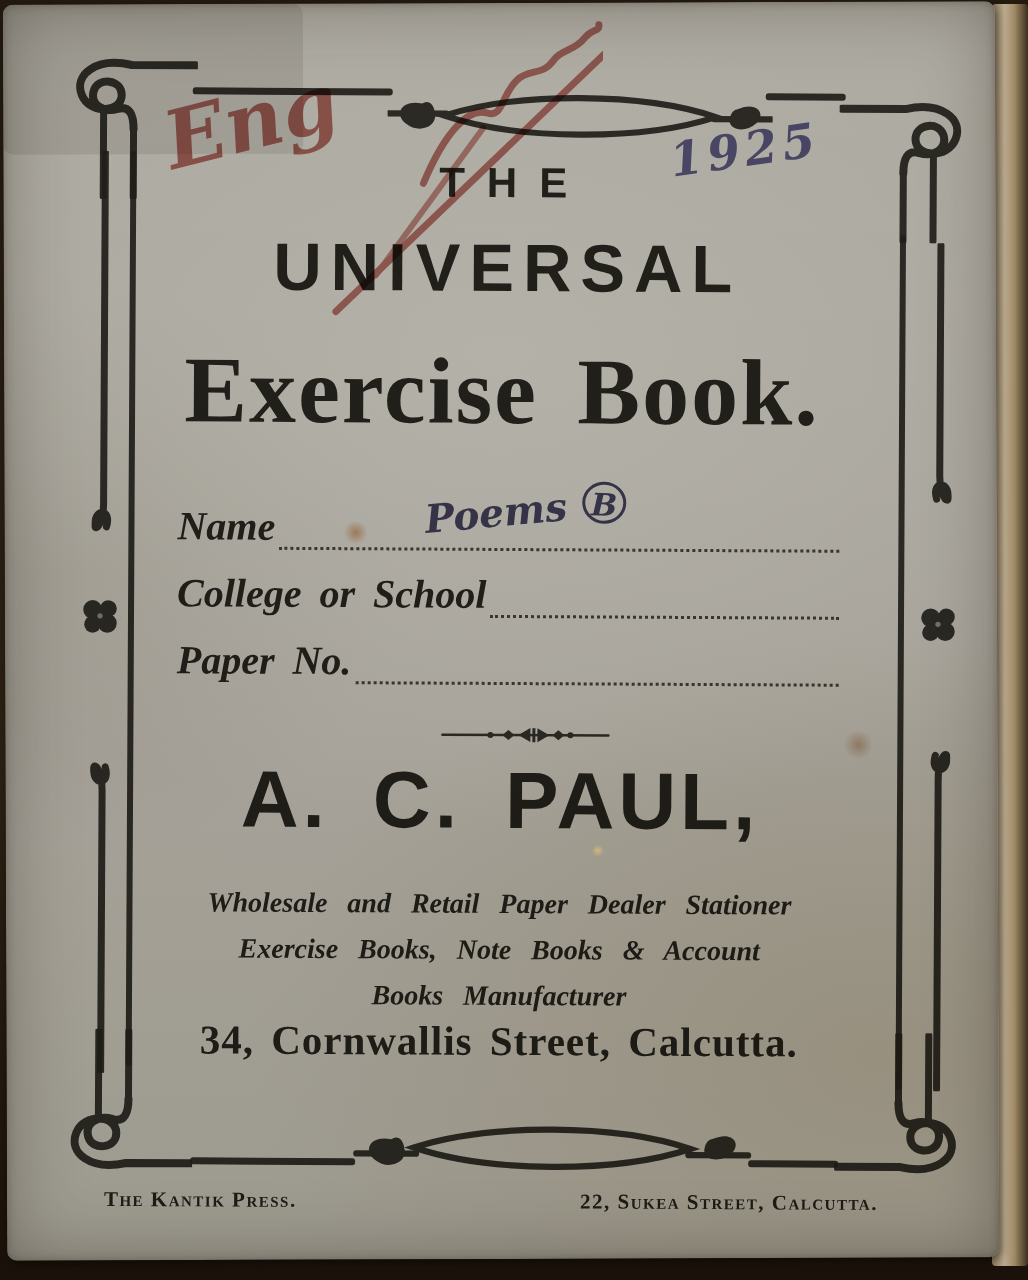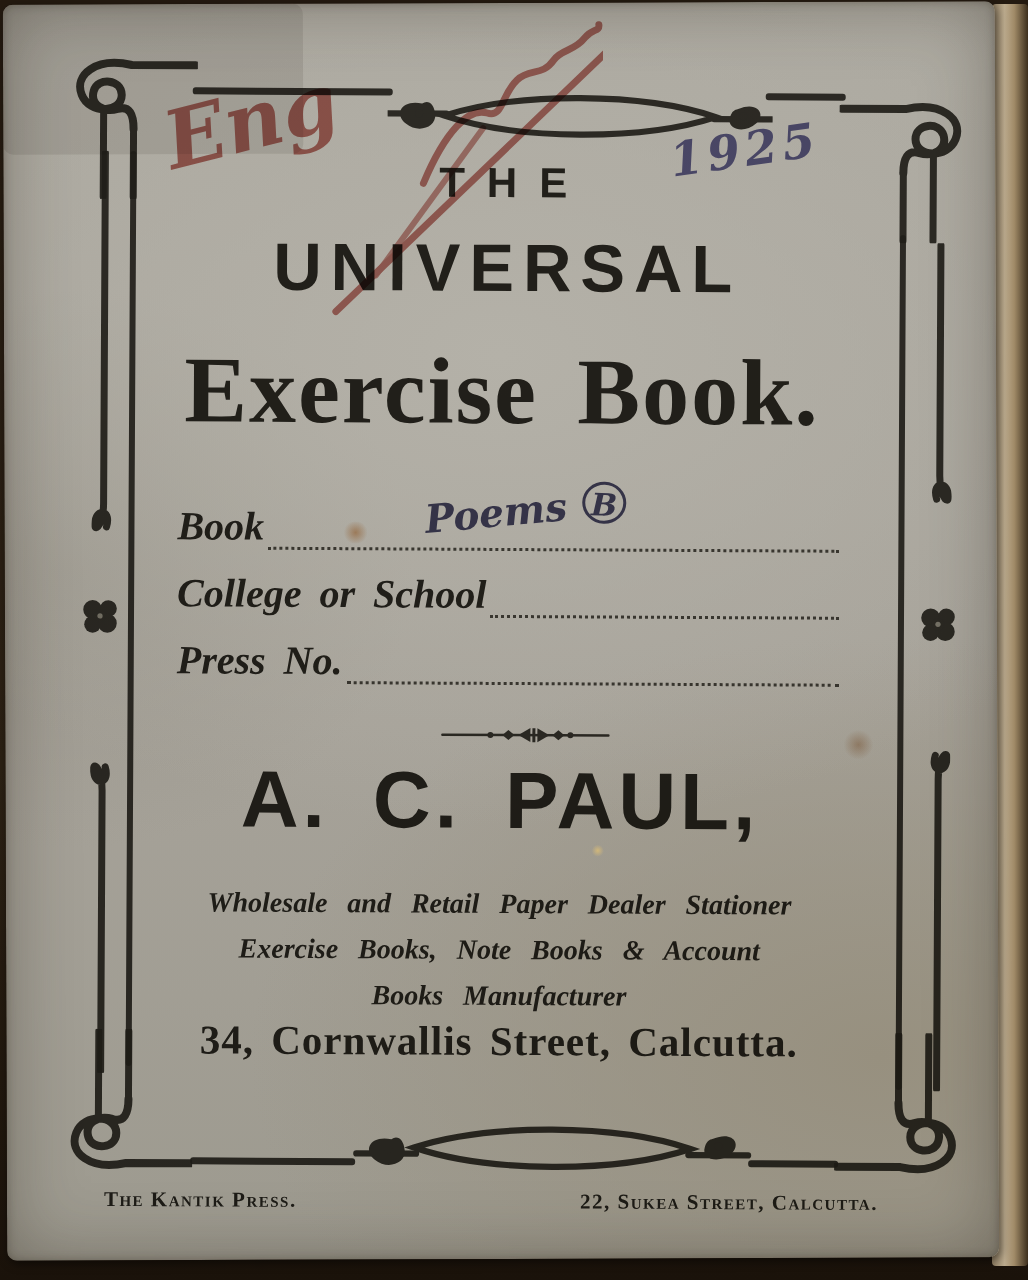--- a/index.html
+++ b/index.html
@@ -180,29 +180,29 @@
             <circle cx="20" cy="20" r="2.5" fill="#a9a69d"></circle>
           </svg>
       </div>
 
       <div class="center pretitle">THE</div>
       <div class="center brand">UNIVERSAL</div>
       <div class="center title">Exercise Book.</div>
 
       <div class="fields">
         <div class="frow">
-          <span class="flabel">Book</span>
+          <span class="flabel">Name</span>
           <span class="leader"></span>
         </div>
         <div class="frow">
           <span class="flabel">College or School</span>
           <span class="leader"></span>
         </div>
         <div class="frow">
-          <span class="flabel">Press No.</span>
+          <span class="flabel">Paper No.</span>
           <span class="leader"></span>
         </div>
       </div>
 
       <div class="orn divider">
         <svg viewBox="0 0 170 20">
           <path class="stroke" stroke-width="2.5" d="M2,10 H168"></path>
           <circle class="fill" cx="50" cy="10" r="3"></circle>
           <path class="fill" d="M62,10 l6,-5 6,5 -6,5 Z"></path>
           <path class="fill" d="M90,3 l-12,7 12,7 Z"></path>

